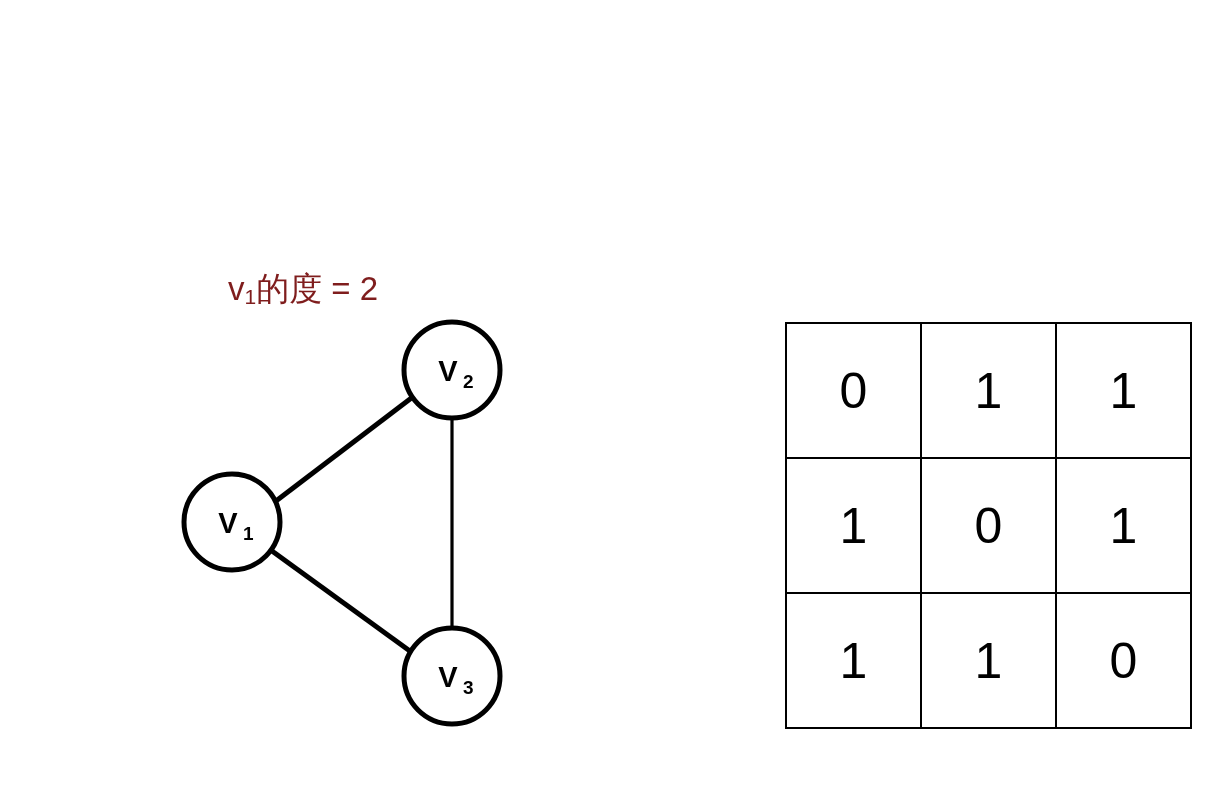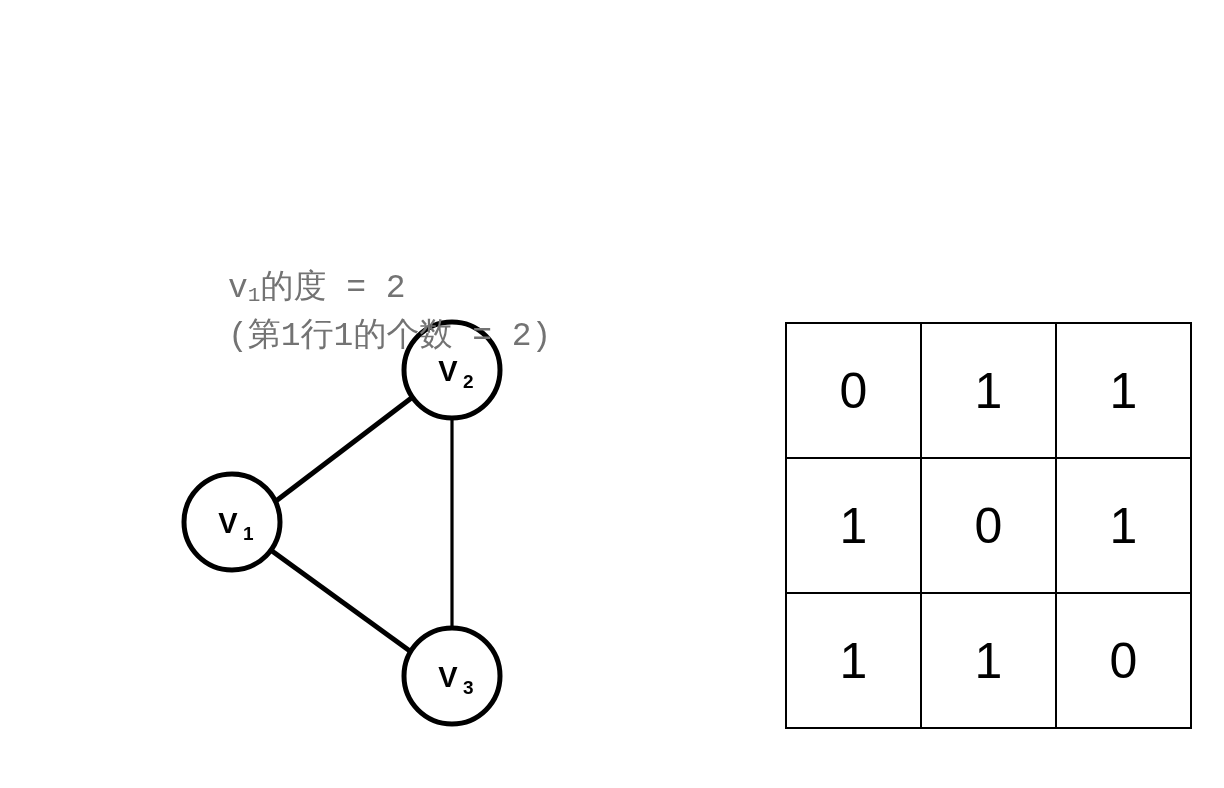--- a/index.html
+++ b/index.html
@@ -57,22 +57,22 @@
     font-weight: bold;
     font-size: 19px;
     fill: #000000;
   }
 
   
   #annotation {
     position: absolute;
     left: 228px;
     top: 266px;
-    color: #737373;
-    font-family: Liberation Mono, monospace;
+    color: #7f1d1d;
+    font-family: Liberation Sans, sans-serif;
     font-size: 33px;
     line-height: 45px;
     white-space: nowrap;
     z-index: 5;
   }
   #annotation .line {
     display: block;
   }
   #annotation sub {
     font-size: 21px;
@@ -128,21 +128,20 @@
     <g>
       <circle class="node-circle" cx="452" cy="676" r="48"></circle>
       <text class="node-label" x="448" y="687">V</text>
       <text class="node-label-sub" x="463" y="694">3</text>
     </g>
   </svg>
 </div>
 
 <div id="annotation">
   <span class="line"><span>v</span><sub>1</sub><span>的度 = 2</span></span>
-  <span class="line">(第1行1的个数 = 2)</span>
 </div>
 
 <table id="matrix">
   <tbody>
     <tr>
       <td>0</td>
       <td>1</td>
       <td>1</td>
     </tr>
     <tr>

